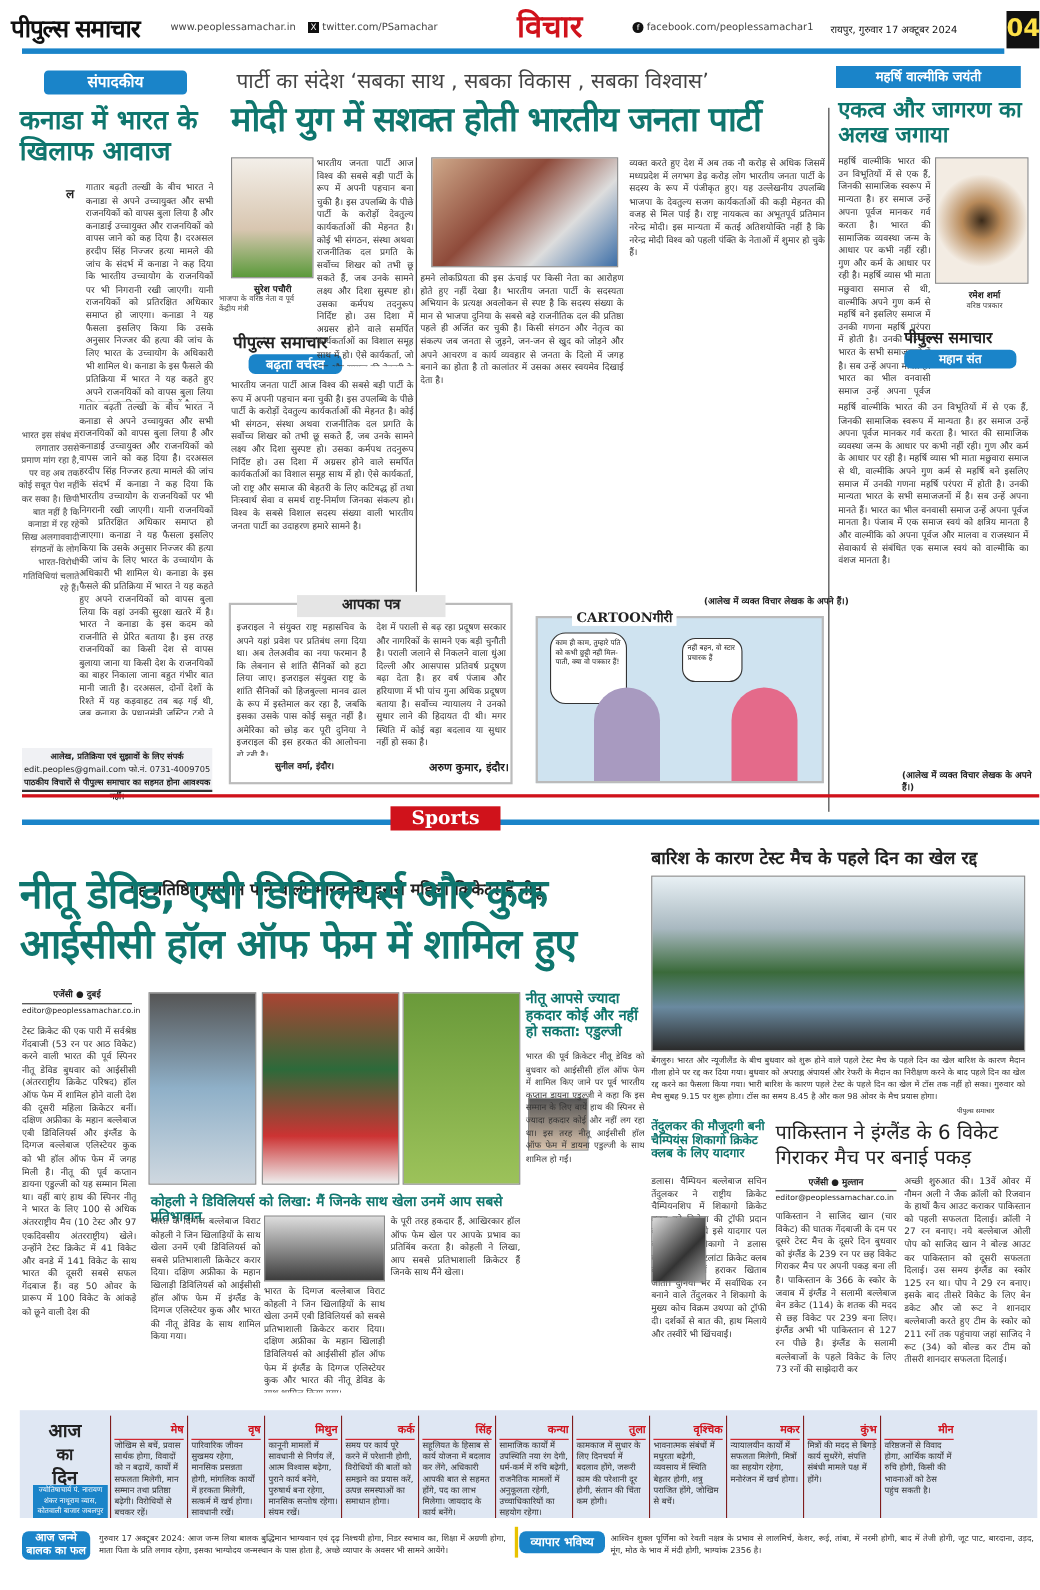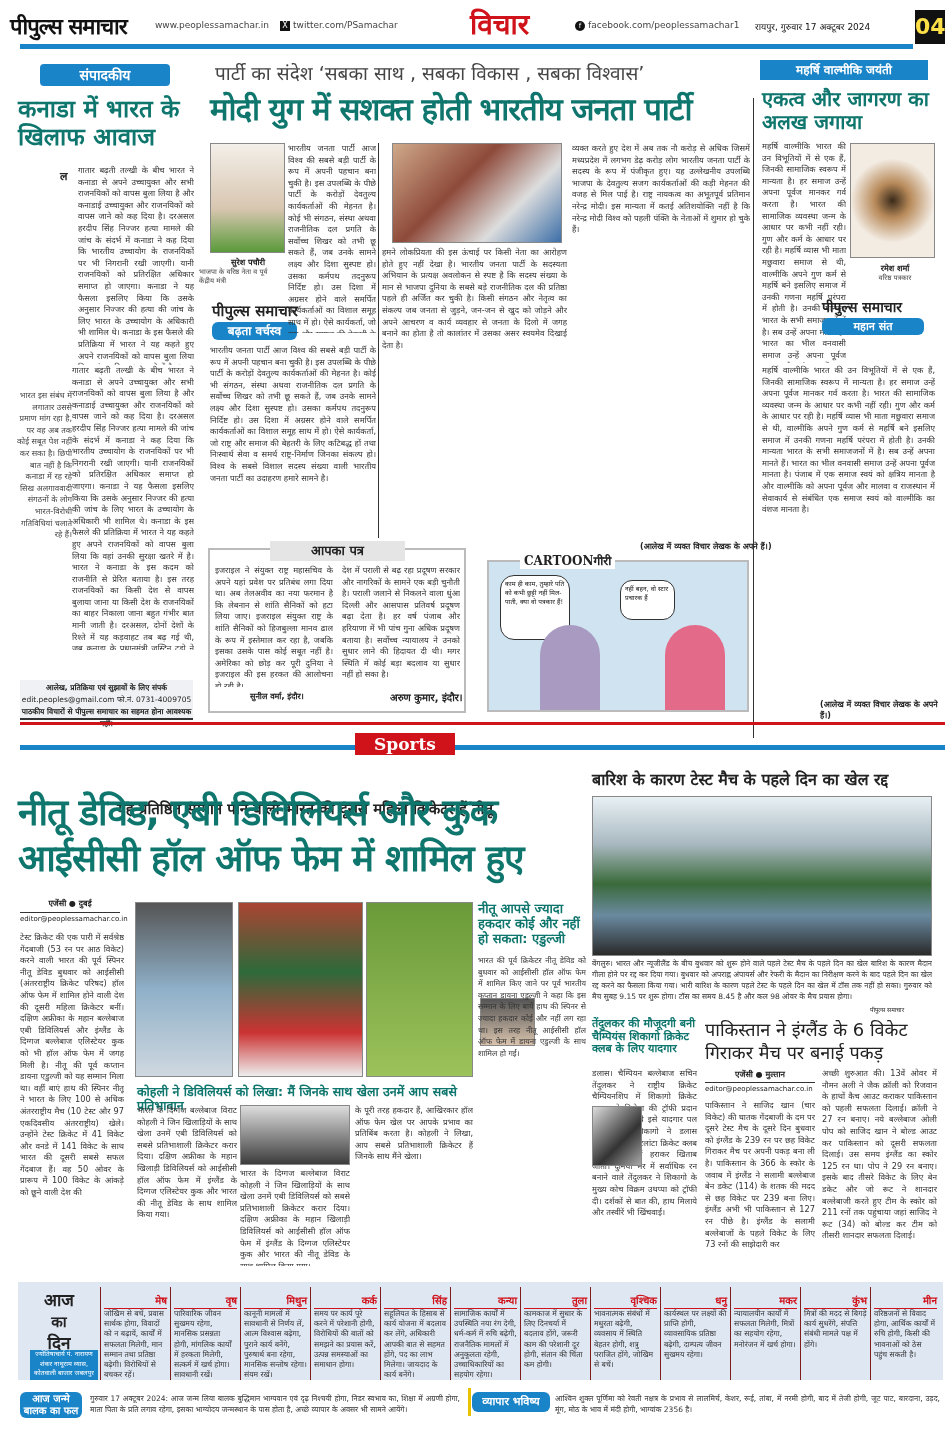--- a/index.html
+++ b/index.html
@@ -50,21 +50,21 @@
   <div>edit.peoples@gmail.com फो.नं. 0731-4009705</div>
   <div style="font-weight:bold">पाठकीय विचारों से पीपुल्स समाचार का सहमत होना आवश्यक नहीं।</div>
 </div>
 
 <div class="abs" style="left:215px;top:60px;width:540px;font-size:19px;color:#444">पार्टी का संदेश ‘सबका साथ , सबका विकास , सबका विश्वास’</div>
 <div class="abs headline" style="left:210px;top:92px;width:540px;font-size:31px;letter-spacing:-1px">मोदी युग में सशक्त होती भारतीय जनता पार्टी</div>
 <div class="abs photo" style="left:210px;top:143px;width:75px;height:110px;background:linear-gradient(180deg,#f3efe9 0%,#d8c6b0 60%,#5a9a3a 100%)"></div>
 <div class="abs" style="left:212px;top:256px;width:72px;text-align:center;font-size:8px;font-weight:bold">सुरेश पचौरी</div>
 <div class="abs" style="left:199px;top:267px;width:72px;font-size:7px;color:#444">भाजपा के वरिष्ठ नेता व पूर्व केंद्रीय मंत्री</div>
 <div class="abs" style="left:212px;top:300px;font-size:15px;font-weight:bold">पीपुल्स समाचार</div>
-<div class="abs tag-blue" style="left:212px;top:322px;width:85px;height:18px;font-size:12px;line-height:18px;border-radius:6px">बढ़ता वर्चस्व</div>
+<div class="abs tag-blue" style="left:226px;top:322px;width:85px;height:18px;font-size:12px;line-height:18px;border-radius:6px">बढ़ता वर्चस्व</div>
 <div class="abs col" style="left:288px;top:143px;width:88px;height:190px">भारतीय जनता पार्टी आज विश्व की सबसे बड़ी पार्टी के रूप में अपनी पहचान बना चुकी है। इस उपलब्धि के पीछे पार्टी के करोड़ों देवतुल्य कार्यकर्ताओं की मेहनत है। कोई भी संगठन, संस्था अथवा राजनीतिक दल प्रगति के सर्वोच्च शिखर को तभी छू सकते हैं, जब उनके सामने लक्ष्य और दिशा सुस्पष्ट हो। उसका कर्मपथ तदनुरूप निर्दिष्ट हो। उस दिशा में अग्रसर होने वाले समर्पित कार्यकर्ताओं का विशाल समूह साथ में हो। ऐसे कार्यकर्ता, जो राष्ट्र और समाज की बेहतरी के लिए कटिबद्ध हों तथा निःस्वार्थ सेवा व समर्थ राष्ट्र-निर्माण जिनका संकल्प हो। विश्व के सबसे विशाल सदस्य संख्या वाली भारतीय जनता पार्टी का उदाहरण हमारे सामने है।</div>
 <div class="abs col" style="left:210px;top:345px;width:166px;height:190px">भारतीय जनता पार्टी आज विश्व की सबसे बड़ी पार्टी के रूप में अपनी पहचान बना चुकी है। इस उपलब्धि के पीछे पार्टी के करोड़ों देवतुल्य कार्यकर्ताओं की मेहनत है। कोई भी संगठन, संस्था अथवा राजनीतिक दल प्रगति के सर्वोच्च शिखर को तभी छू सकते हैं, जब उनके सामने लक्ष्य और दिशा सुस्पष्ट हो। उसका कर्मपथ तदनुरूप निर्दिष्ट हो। उस दिशा में अग्रसर होने वाले समर्पित कार्यकर्ताओं का विशाल समूह साथ में हो। ऐसे कार्यकर्ता, जो राष्ट्र और समाज की बेहतरी के लिए कटिबद्ध हों तथा निःस्वार्थ सेवा व समर्थ राष्ट्र-निर्माण जिनका संकल्प हो। विश्व के सबसे विशाल सदस्य संख्या वाली भारतीय जनता पार्टी का उदाहरण हमारे सामने है।</div>
 <div class="abs photo" style="left:392px;top:143px;width:170px;height:100px;background:linear-gradient(135deg,#cfa98a,#8e4a3a 40%,#ddd 70%,#3d6fa8)"></div>
 <div class="abs col" style="left:382px;top:247px;width:185px;height:288px">हमने लोकप्रियता की इस ऊंचाई पर किसी नेता का आरोहण होते हुए नहीं देखा है। भारतीय जनता पार्टी के सदस्यता अभियान के प्रत्यक्ष अवलोकन से स्पष्ट है कि सदस्य संख्या के मान से भाजपा दुनिया के सबसे बड़े राजनीतिक दल की प्रतिष्ठा पहले ही अर्जित कर चुकी है। किसी संगठन और नेतृत्व का संकल्प जब जनता से जुड़ने, जन-जन से खुद को जोड़ने और अपने आचरण व कार्य व्यवहार से जनता के दिलो में जगह बनाने का होता है तो कालांतर में उसका असर स्वयमेव दिखाई देता है।</div>
 <div class="abs col" style="left:572px;top:143px;width:178px;height:395px">व्यक्त करते हुए देश में अब तक नौ करोड़ से अधिक जिसमें मध्यप्रदेश में लगभग डेढ़ करोड़ लोग भारतीय जनता पार्टी के सदस्य के रूप में पंजीकृत हुए। यह उल्लेखनीय उपलब्धि भाजपा के देवतुल्य सजग कार्यकर्ताओं की कड़ी मेहनत की वजह से मिल पाई है। राष्ट्र नायकत्व का अभूतपूर्व प्रतिमान नरेन्द्र मोदी। इस मान्यता में कतई अतिशयोक्ति नहीं है कि नरेन्द्र मोदी विश्व को पहली पंक्ति के नेताओं में शुमार हो चुके हैं।</div>
 <div class="abs" style="left:640px;top:540px;font-size:8px;font-weight:bold">(आलेख में व्यक्त विचार लेखक के अपने हैं।)</div>
 <div class="abs rule" style="left:378px;top:143px;width:1px;height:395px"></div>
 
 <div class="abs box" style="left:208px;top:548px;width:258px;height:165px"></div>
 <div class="abs" style="left:270px;top:541px;width:135px;height:20px;background:#e5e5e5;text-align:center;font-size:13px;font-weight:bold;line-height:20px">आपका पत्र</div>
@@ -161,24 +161,20 @@
     </div>
   <div class="rashi">
       <div class="name">तुला</div>
       <div class="txt">कामकाज में सुधार के लिए दिनचर्या में बदलाव होंगे, जरूरी काम की परेशानी दूर होगी, संतान की चिंता कम होगी।</div>
     </div>
   <div class="rashi">
       <div class="name">वृश्चिक</div>
       <div class="txt">भावनात्मक संबंधों में मधुरता बढ़ेगी, व्यवसाय में स्थिति बेहतर होगी, शत्रु पराजित होंगे, जोखिम से बचें।</div>
     </div>
   <div class="rashi">
-      <div class="name">धनु</div>
-      <div class="txt">कार्यस्थल पर लक्ष्यों की प्राप्ति होगी, व्यावसायिक प्रतिष्ठा बढ़ेगी, दाम्पत्य जीवन सुखमय रहेगा।</div>
-    </div>
-  <div class="rashi">
       <div class="name">मकर</div>
       <div class="txt">न्यायालयीन कार्यों में सफलता मिलेगी, मित्रों का सहयोग रहेगा, मनोरंजन में खर्च होगा।</div>
     </div>
   <div class="rashi">
       <div class="name">कुंभ</div>
       <div class="txt">मित्रों की मदद से बिगड़े कार्य सुधरेंगे, संपत्ति संबंधी मामले पक्ष में होंगे।</div>
     </div>
   <div class="rashi">
       <div class="name">मीन</div>
       <div class="txt">वरिष्ठजनों से विवाद होगा, आर्थिक कार्यों में रुचि होगी, किसी की भावनाओं को ठेस पहुंच सकती है।</div>

